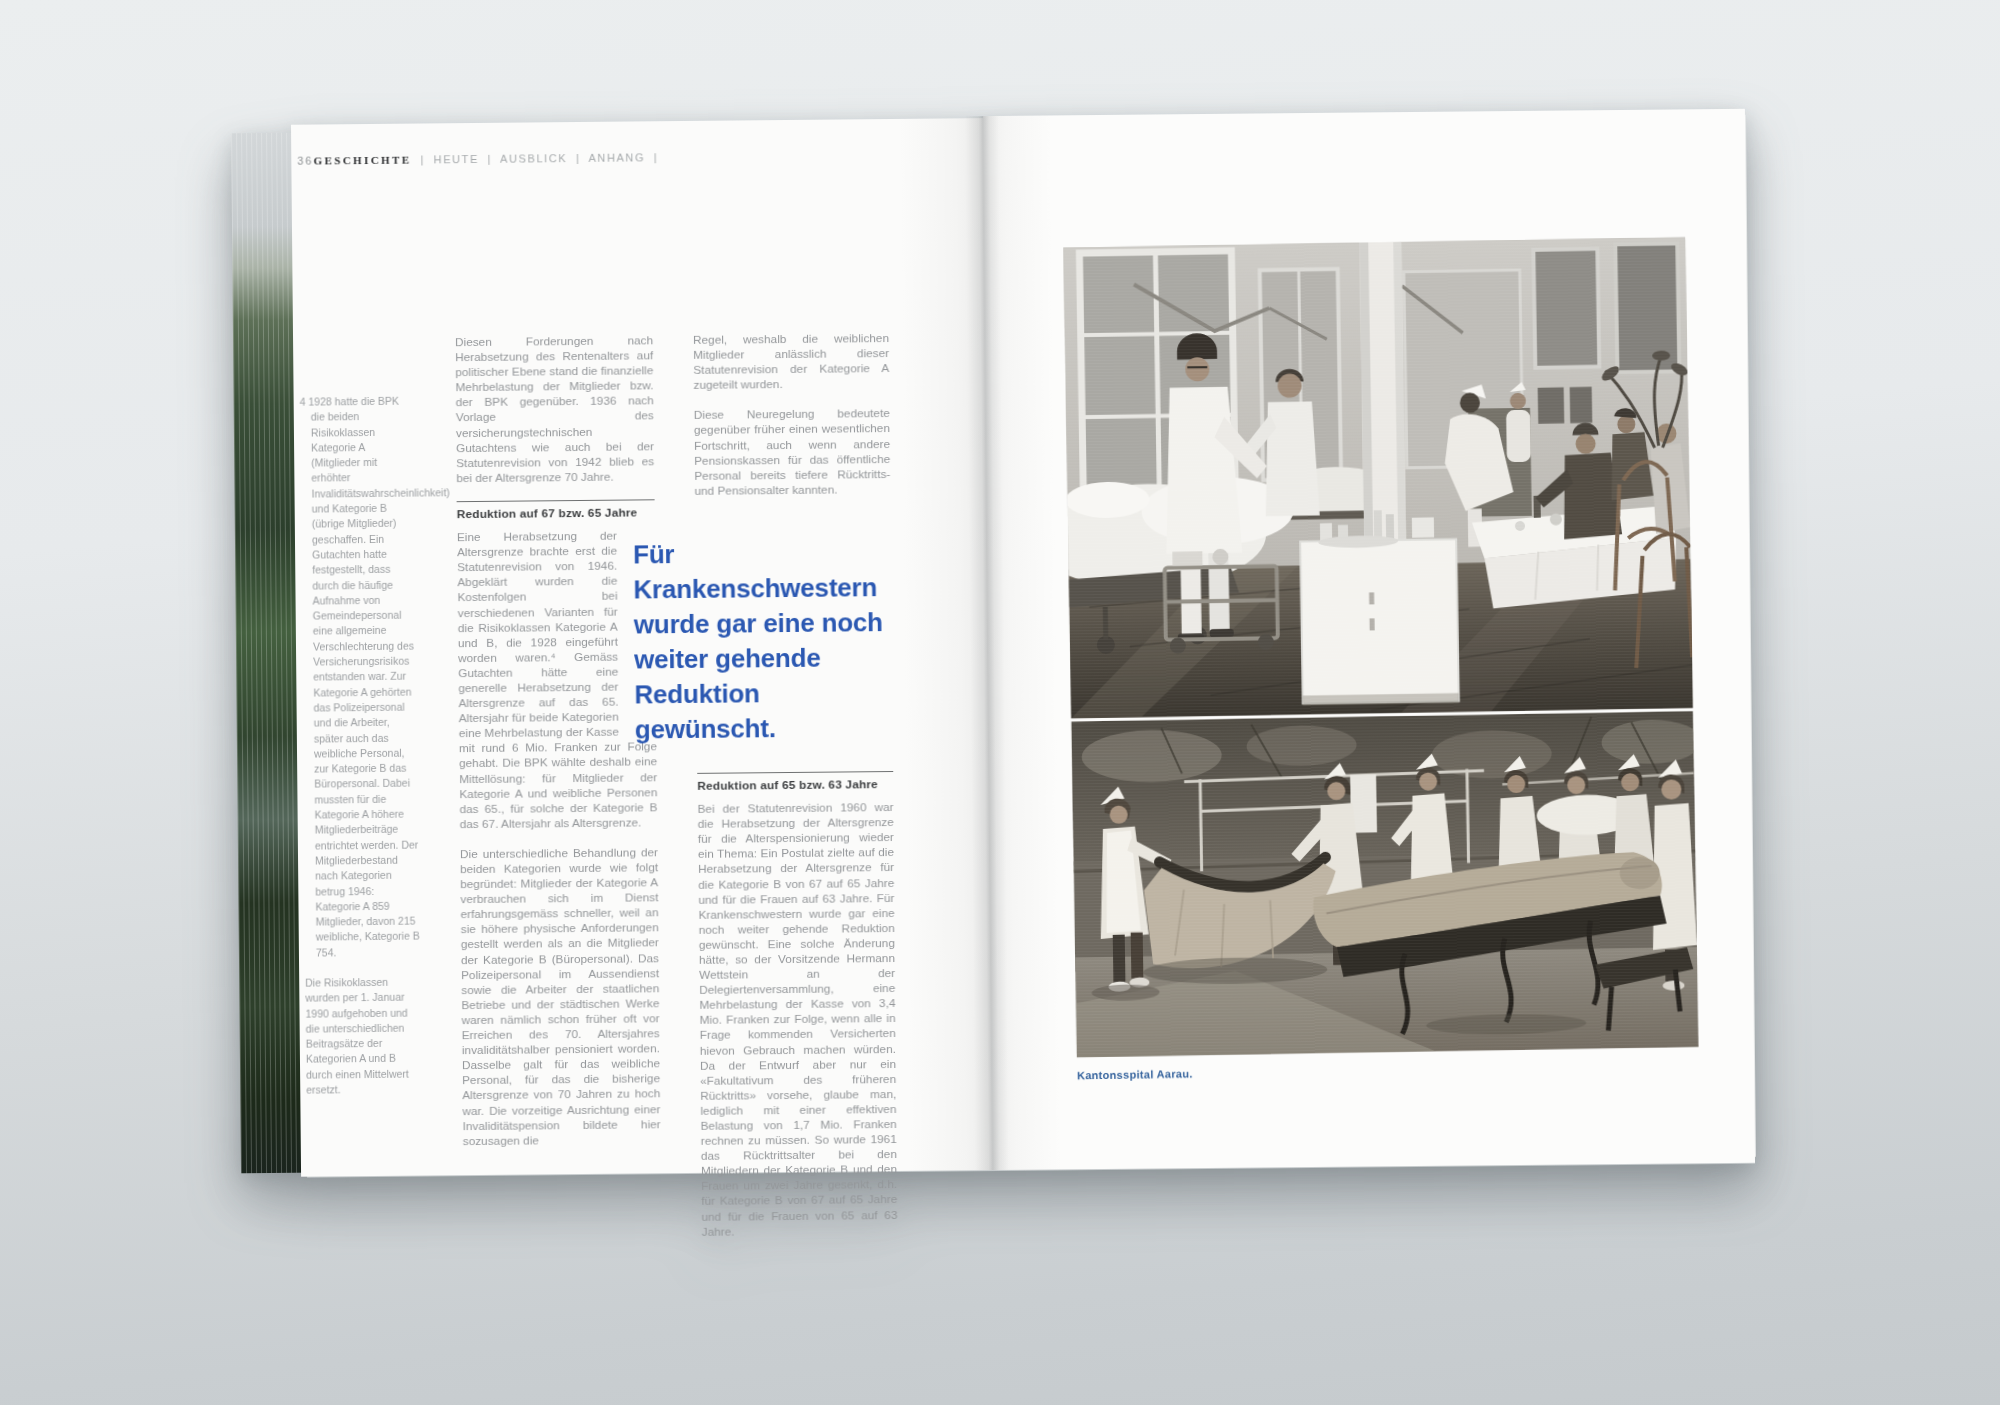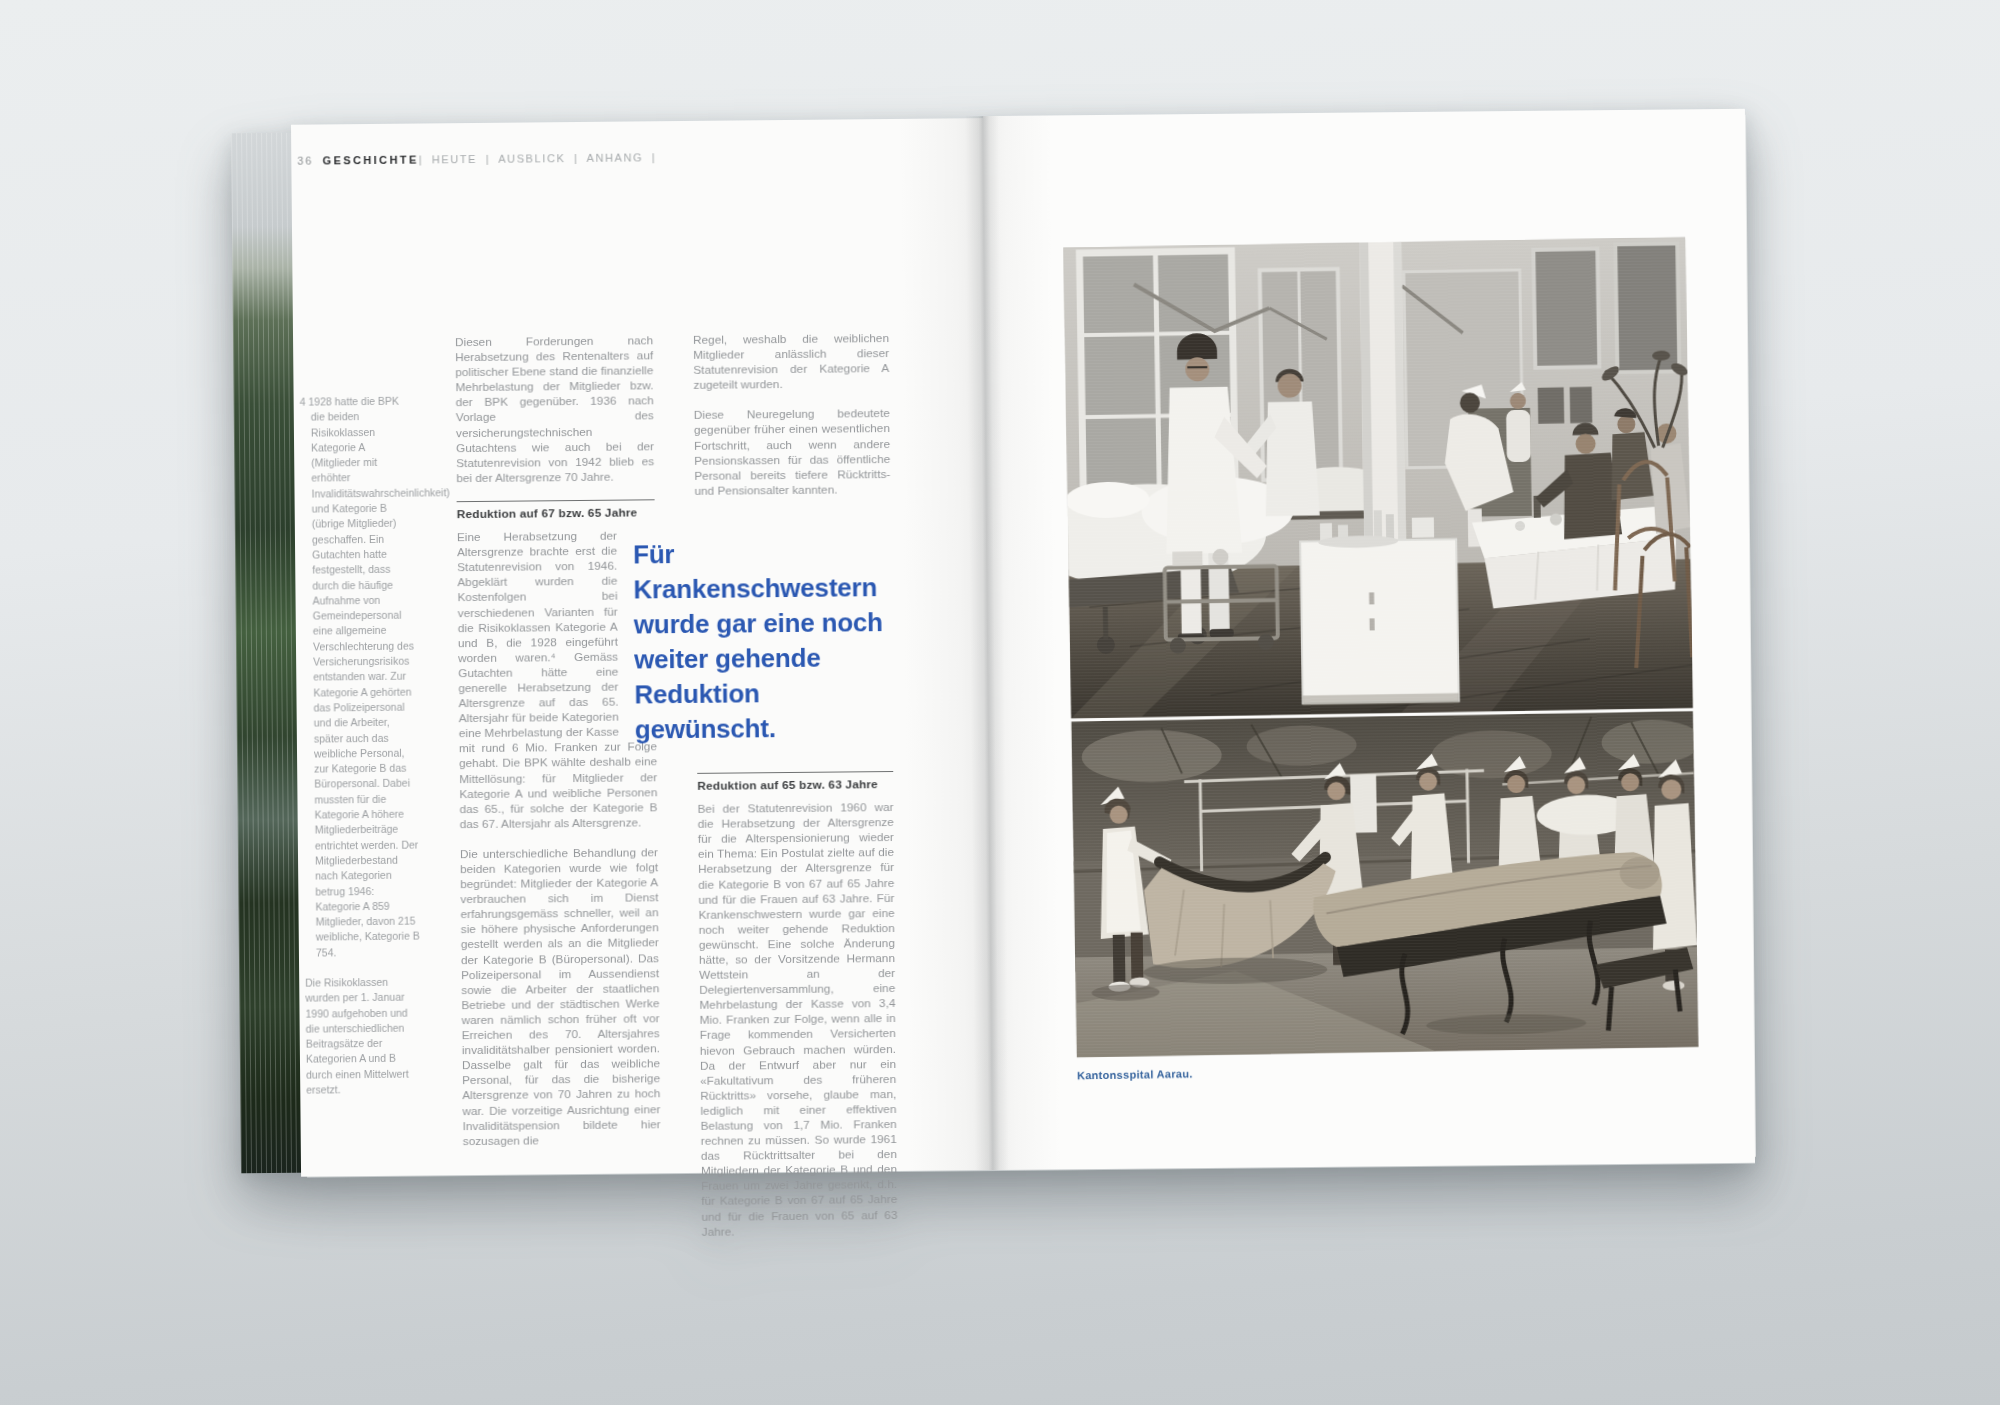--- a/index.html
+++ b/index.html
@@ -37,22 +37,22 @@
     position:absolute;left:1506px;top:12px;width:9px;height:1042px;
     background:repeating-linear-gradient(90deg,#f1f2f2 0 1px,#d6d9da 1px 2px,#e7e9e9 2px 3px);
   }
   .fore-edge-bottom{
     position:absolute;left:66px;top:1052px;width:1448px;height:9px;
     background:linear-gradient(180deg,#eceded 0%,#d9dcdd 55%,#c3c8ca 100%);
   }
 
   
   .page-header{position:absolute;left:6px;top:30px;font-size:11px;white-space:nowrap;}
-  .page-header .num{color:#8e9294;letter-spacing:2px;margin-right:9px;}
-  .page-header .title{color:#2c2e30;font-weight:bold;letter-spacing:2.4px;margin-right:0;}
+  .page-header .num{color:#8e9294;letter-spacing:2px;}
+  .page-header .title{color:#2c2e30;font-weight:bold;letter-spacing:2.4px;margin-right:9px;font-family:Liberation Serif, serif;}
   .page-header .trail{color:#a7abad;letter-spacing:1.6px;word-spacing:4px;}
 
   .footnote{
     position:absolute;left:6px;top:270px;width:116px;
     font-size:10.5px;line-height:15.3px;color:#9da0a3;text-align:left;
   }
   .footnote p{margin:0 0 15px 0;}
   .footnote p.fn-first{text-indent:-11px;padding-left:11px;}
 
   .col{position:absolute;top:212px;width:198px;font-size:11.8px;line-height:15.1px;

